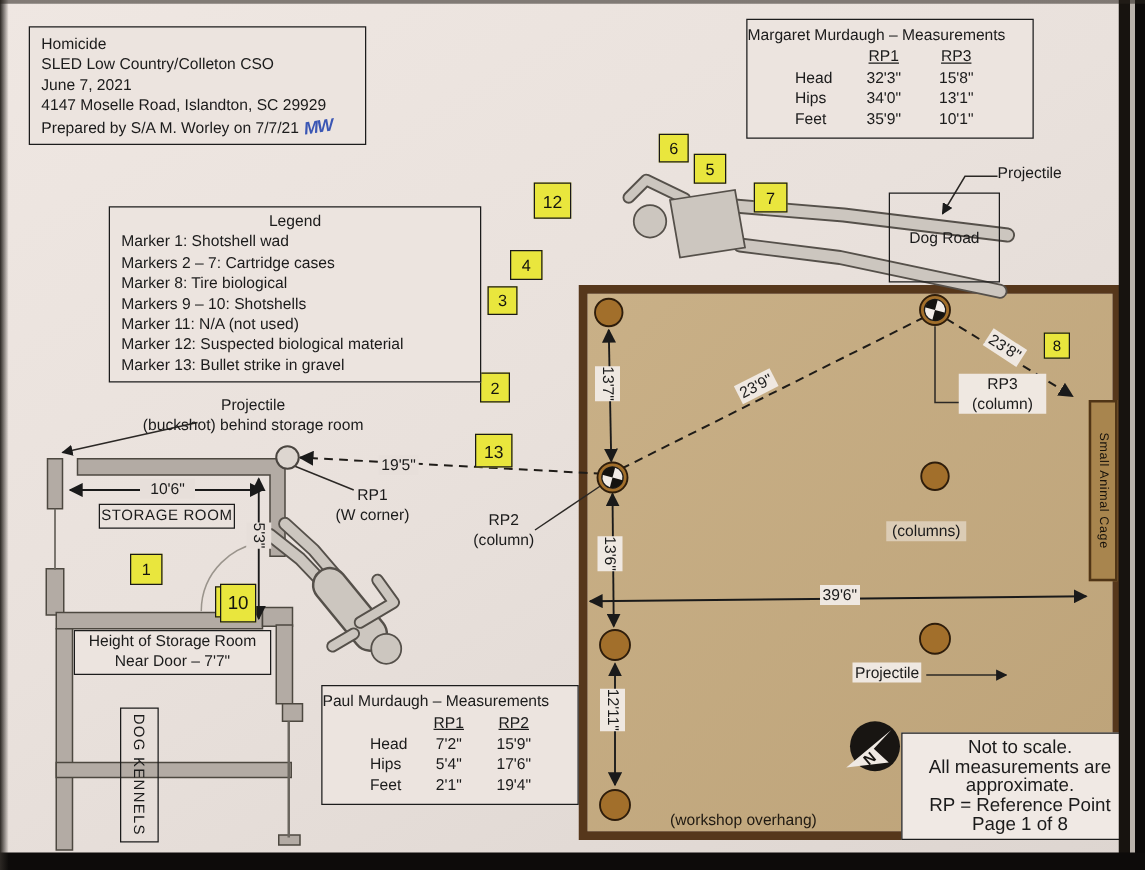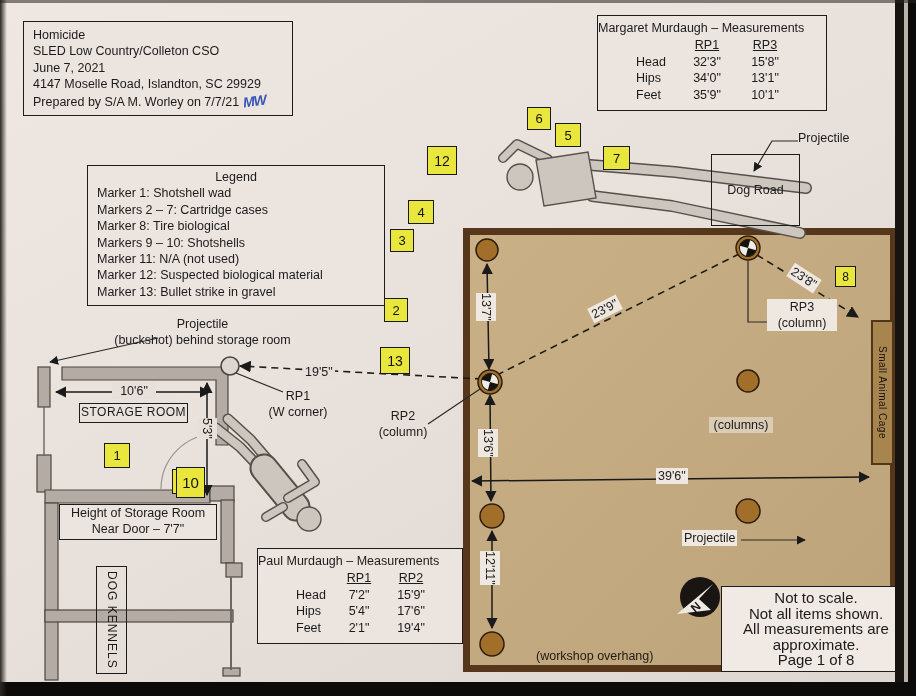--- a/index.html
+++ b/index.html
@@ -207,22 +207,22 @@
       <div class="c">5'4"</div>
       <div class="c">17'6"</div>
       <div class="rowlbl">Feet</div>
       <div class="c">2'1"</div>
       <div class="c">19'4"</div>
     </div>
   </div>
 
   <div class="pbox" style="left:721px;top:586px;width:180px;padding:3px 4px;font-size:15px;line-height:15.6px;background:#f0e9e4;">
     <div class="center">Not to scale.</div>
-    <div class="center">Not all items shown.</div>
     <div class="center">All measurements are approximate.</div>
+    <div class="center">RP = Reference Point</div>
     <div class="center">Page 1 of 8</div>
   </div>
 
   <div class="pbox" style="left:711px;top:154px;width:87px;height:70px;display:flex;align-items:center;justify-content:center;background:transparent;">
     <span>Dog Road</span>
   </div>
 
   <div class="lbl center" style="left:105px;top:316px;width:195px;">
     <div>Projectile</div>
     <div>(buckshot) behind storage room</div>

